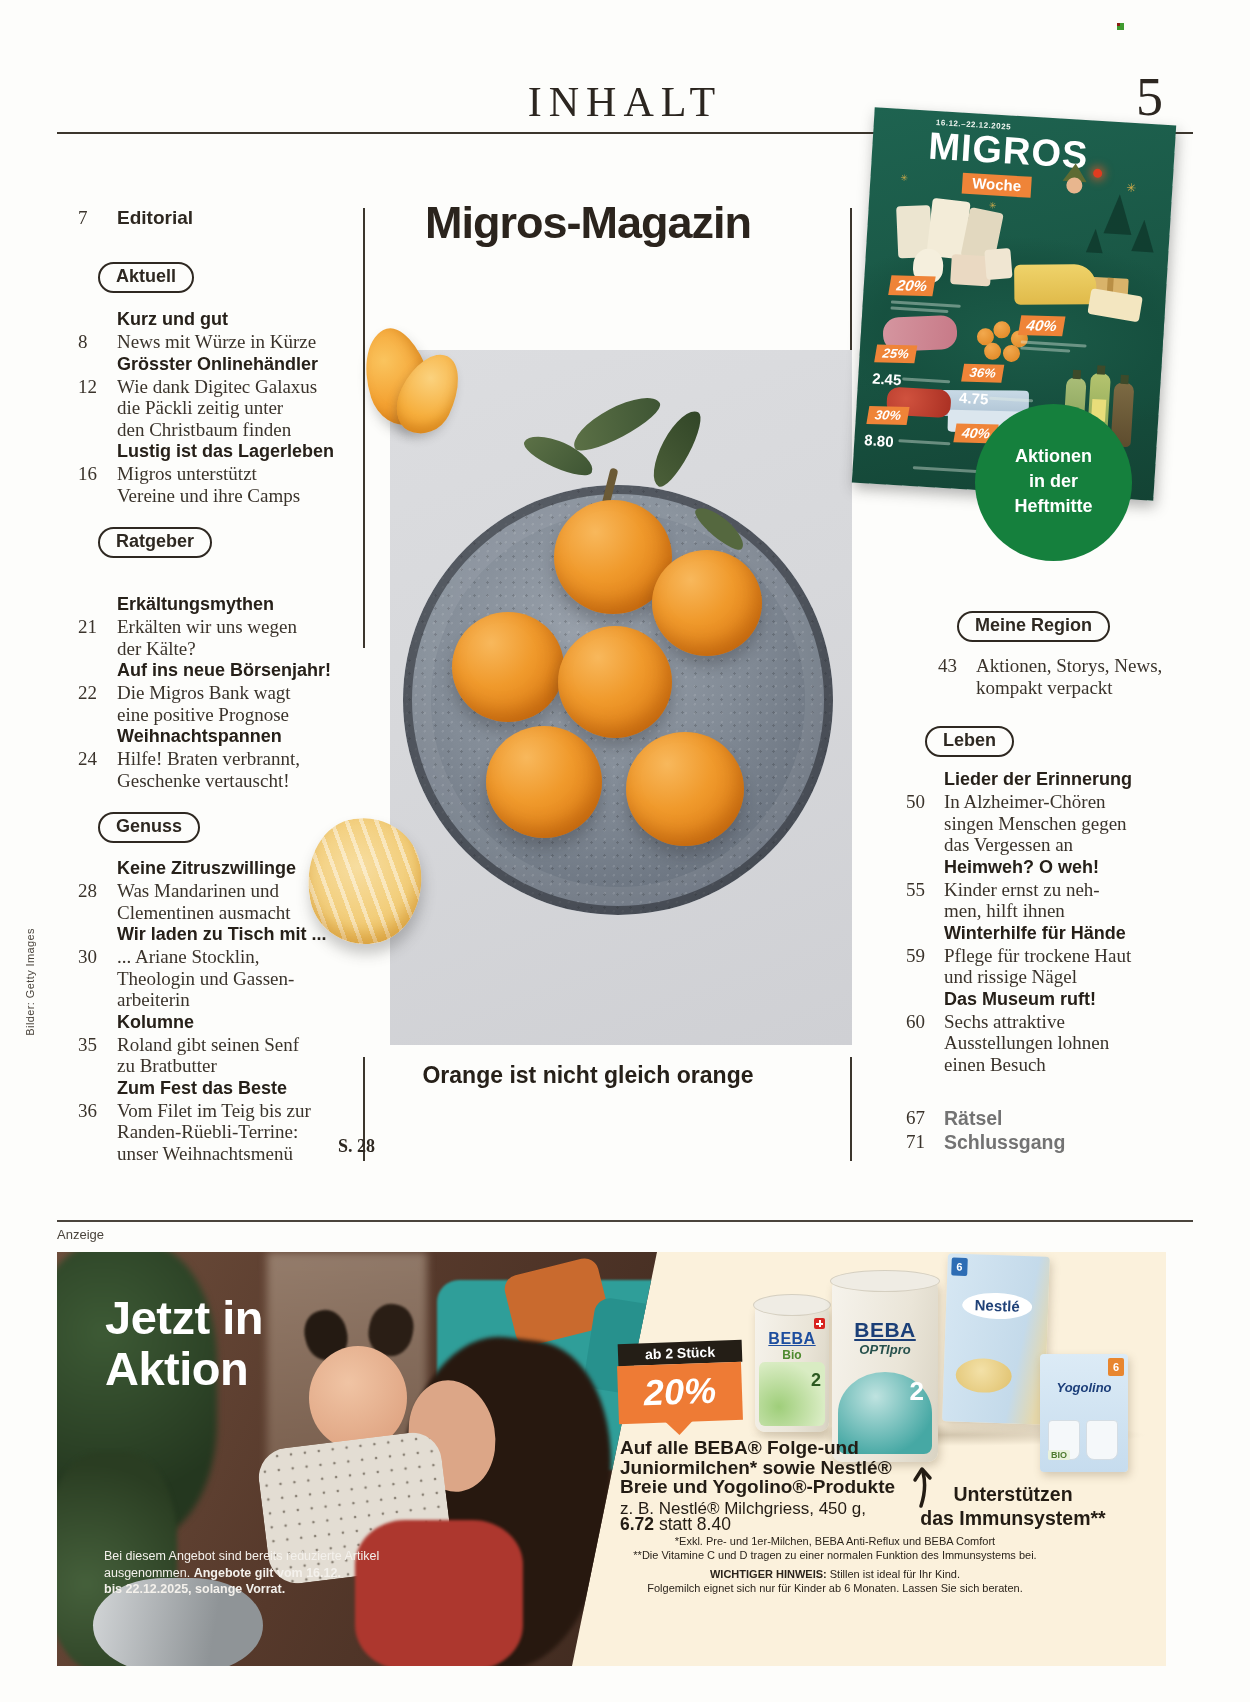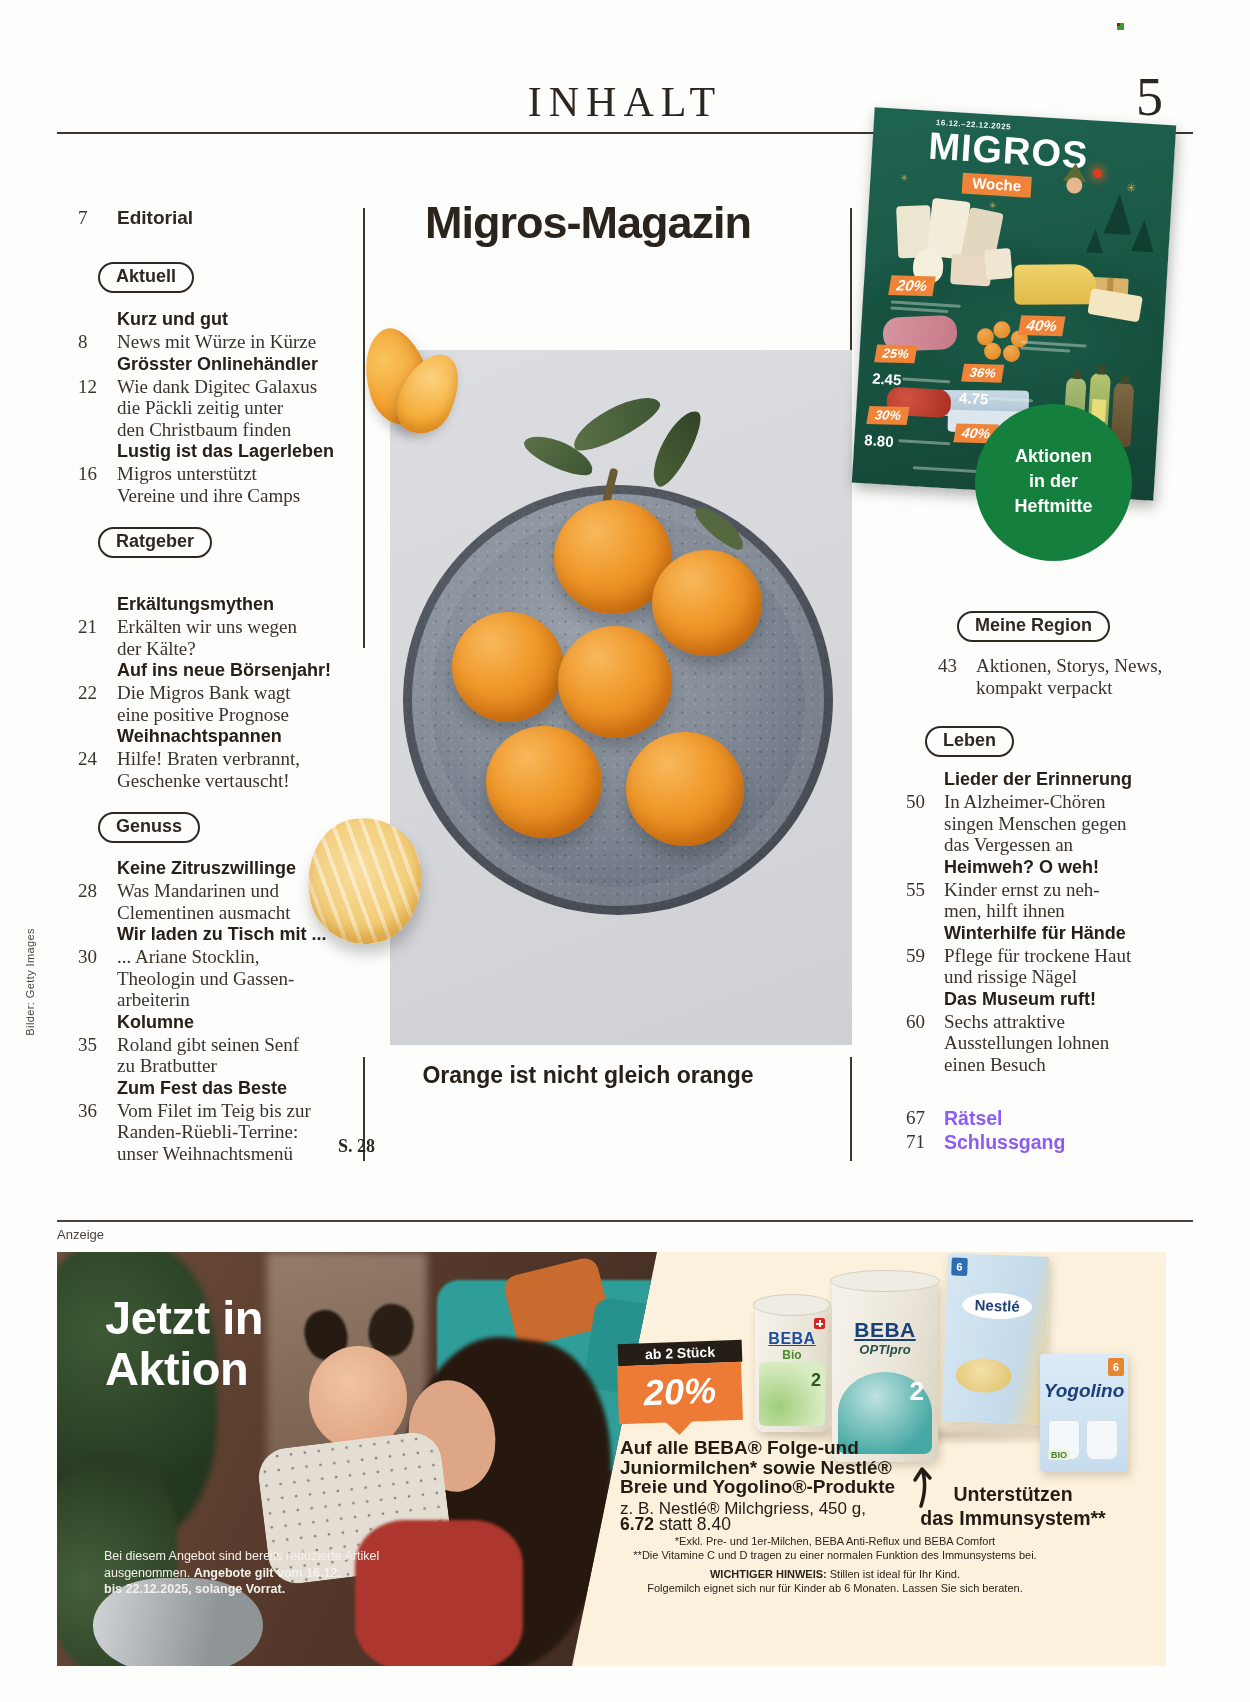--- a/index.html
+++ b/index.html
@@ -37,21 +37,21 @@
   .toc-row{display:flex;}
   .toc-num{width:39px;font-family:"Liberation Serif",serif;font-size:19px;line-height:21.5px;color:#3a332b;}
   #right-sections .toc-num{width:38px;}
   .toc-lines{font-family:"Liberation Serif",serif;font-size:19px;line-height:21.5px;color:#3a332b;}
   .editorial-row{left:78px;top:206px;display:flex;}
   .editorial-row .toc-num{line-height:23px;}
   .editorial-row .lbl{font-weight:bold;font-size:19px;line-height:23px;}
   .end-items{left:906px;top:1106px;}
   .end-row{display:flex;}
   .end-row .toc-num{width:38px;line-height:24px;}
-  .end-row .lbl{font-weight:bold;font-size:19.5px;line-height:24px;color:#8b5cf6;}
+  .end-row .lbl{font-weight:bold;font-size:19.5px;line-height:24px;color:#737373;}
   .credit{left:24px;top:928px;writing-mode:vertical-rl;transform:rotate(180deg);
     font-size:11px;letter-spacing:.4px;color:#4a443c;}
 
   
   .photo{left:390px;top:350px;width:462px;height:695px;overflow:hidden;
     background:linear-gradient(160deg,#dcdde0 0%,#d7d8db 45%,#cfd0d4 100%);}
   .plate-shadow{left:30px;top:170px;width:410px;height:430px;border-radius:50%;
     background:radial-gradient(closest-side,rgba(40,44,52,.38),rgba(40,44,52,0) 72%);}
   .plate{left:13px;top:135px;width:430px;height:430px;border-radius:50%;
     background-image:radial-gradient(circle at 42% 36%,rgba(255,255,255,.10) 1.2px,transparent 1.4px),
@@ -213,21 +213,21 @@
     background:linear-gradient(100deg,#d6e7f3 0%,#c4daea 70%,#e6d8ab 92%);box-shadow:2px 4px 8px rgba(100,80,50,.25);}
   .box-cereal .nlogo{position:absolute;left:16px;top:38px;width:70px;height:26px;border-radius:50%;background:#fff;
     text-align:center;font-weight:bold;font-size:15px;color:#1f4178;line-height:26px;}
   .box-cereal .bowl{position:absolute;left:12px;top:104px;width:56px;height:34px;border-radius:50%;
     background:radial-gradient(circle at 45% 35%,#f3e1a8,#dfc06b);}
   .box-cereal .age{position:absolute;left:4px;top:4px;width:16px;height:18px;background:#2e6db4;color:#fff;
     font-size:11px;font-weight:bold;text-align:center;line-height:18px;border-radius:2px;}
   .box-yogo{position:absolute;left:983px;top:102px;width:88px;height:118px;border-radius:4px;
     background:linear-gradient(#dcebf6,#c6dcee);box-shadow:2px 4px 8px rgba(100,80,50,.25);}
   .box-yogo .ylogo{position:absolute;left:0;top:26px;width:100%;text-align:center;font-weight:bold;font-style:italic;
-    font-size:19px;color:#1d3f7a;}
+    font-size:13px;color:#1d3f7a;}
   .box-yogo .cup{position:absolute;top:66px;width:30px;height:38px;border-radius:4px 4px 8px 8px;background:#f5f8fa;border:1px solid #d4dde4;}
   .box-yogo .cup1{left:8px;} .box-yogo .cup2{left:46px;}
   .box-yogo .age{position:absolute;right:4px;top:4px;width:16px;height:18px;background:#e8862f;color:#fff;
     font-size:11px;font-weight:bold;text-align:center;line-height:18px;border-radius:2px;}
   .box-yogo .bio{position:absolute;left:8px;top:96px;font-size:9px;font-weight:bold;color:#4d7a2e;background:#e9f2dc;padding:0 3px;border-radius:2px;}
   .ad-tag{position:absolute;left:561px;top:90px;width:124px;height:22px;background:#241e16;transform:rotate(-2deg);
     color:#fff;font-weight:bold;font-size:14px;text-align:center;line-height:22px;}
   .ad-discount{position:absolute;left:561px;top:112px;width:124px;height:58px;background:#ee7b35;transform:rotate(-2deg);
     color:#fff;font-weight:bold;font-style:italic;font-size:36px;text-align:center;line-height:56px;}
   .ad-discount:after{content:"";position:absolute;left:46px;bottom:-13px;width:0;height:0;

